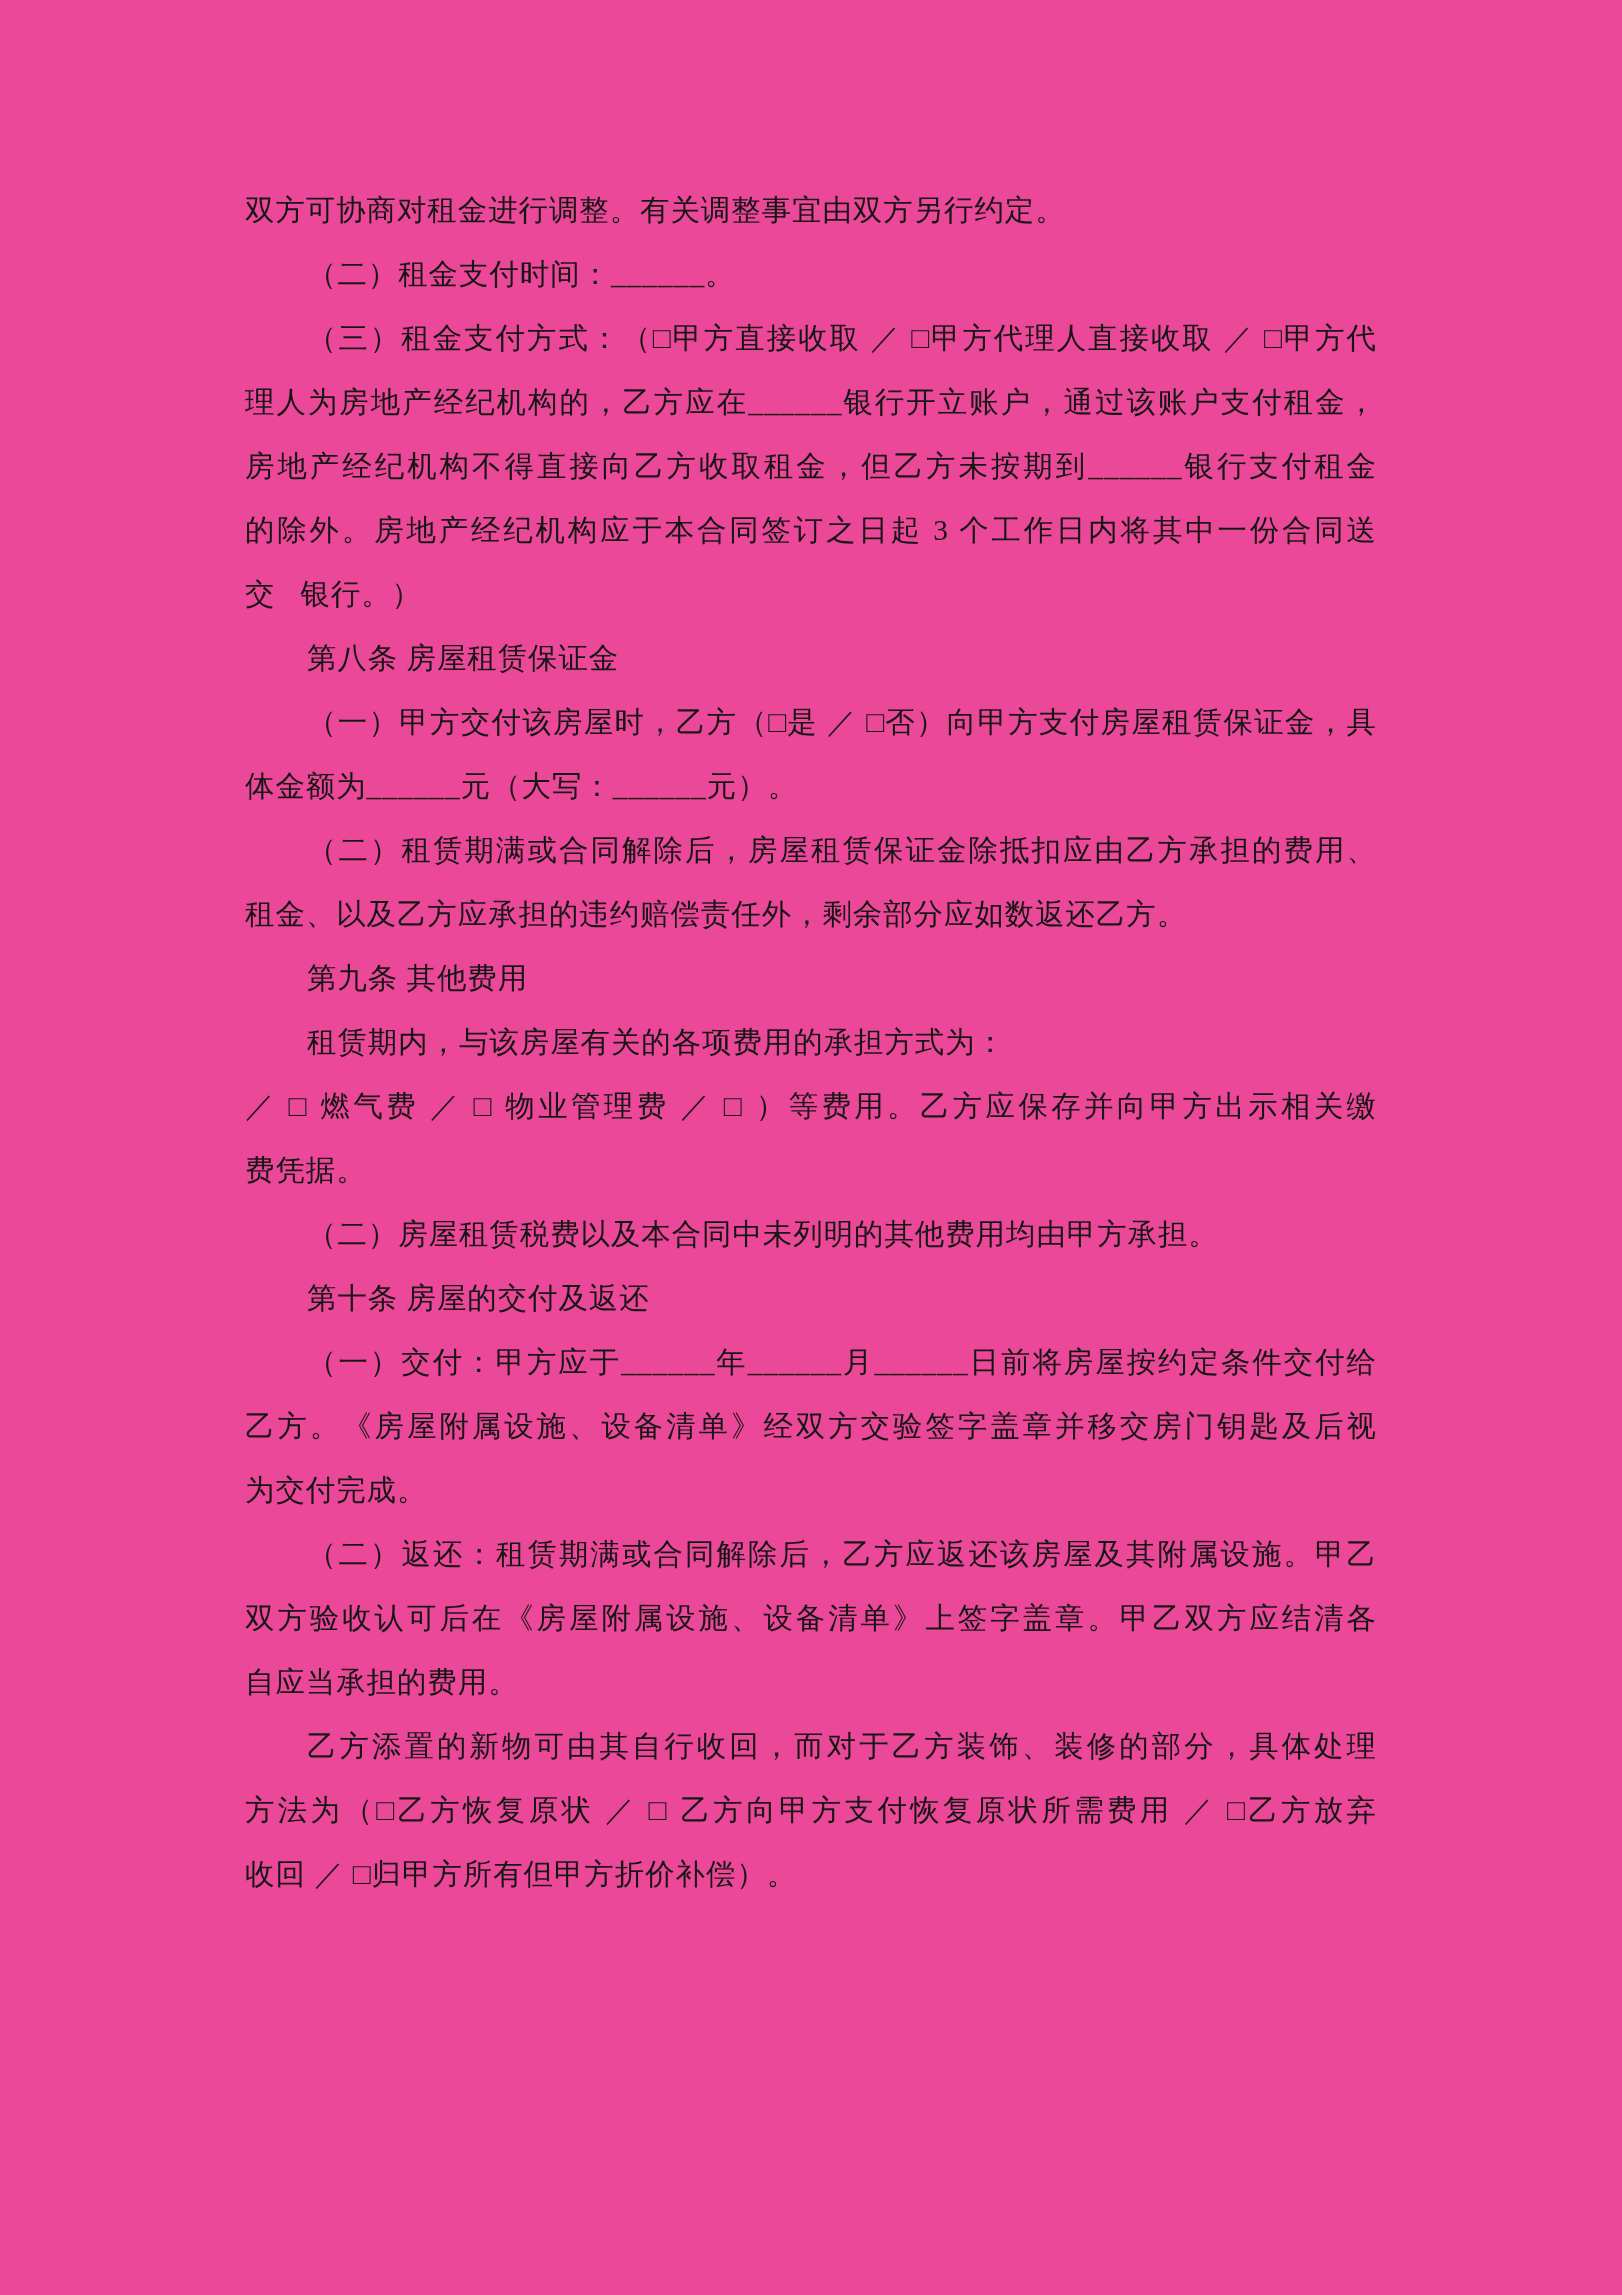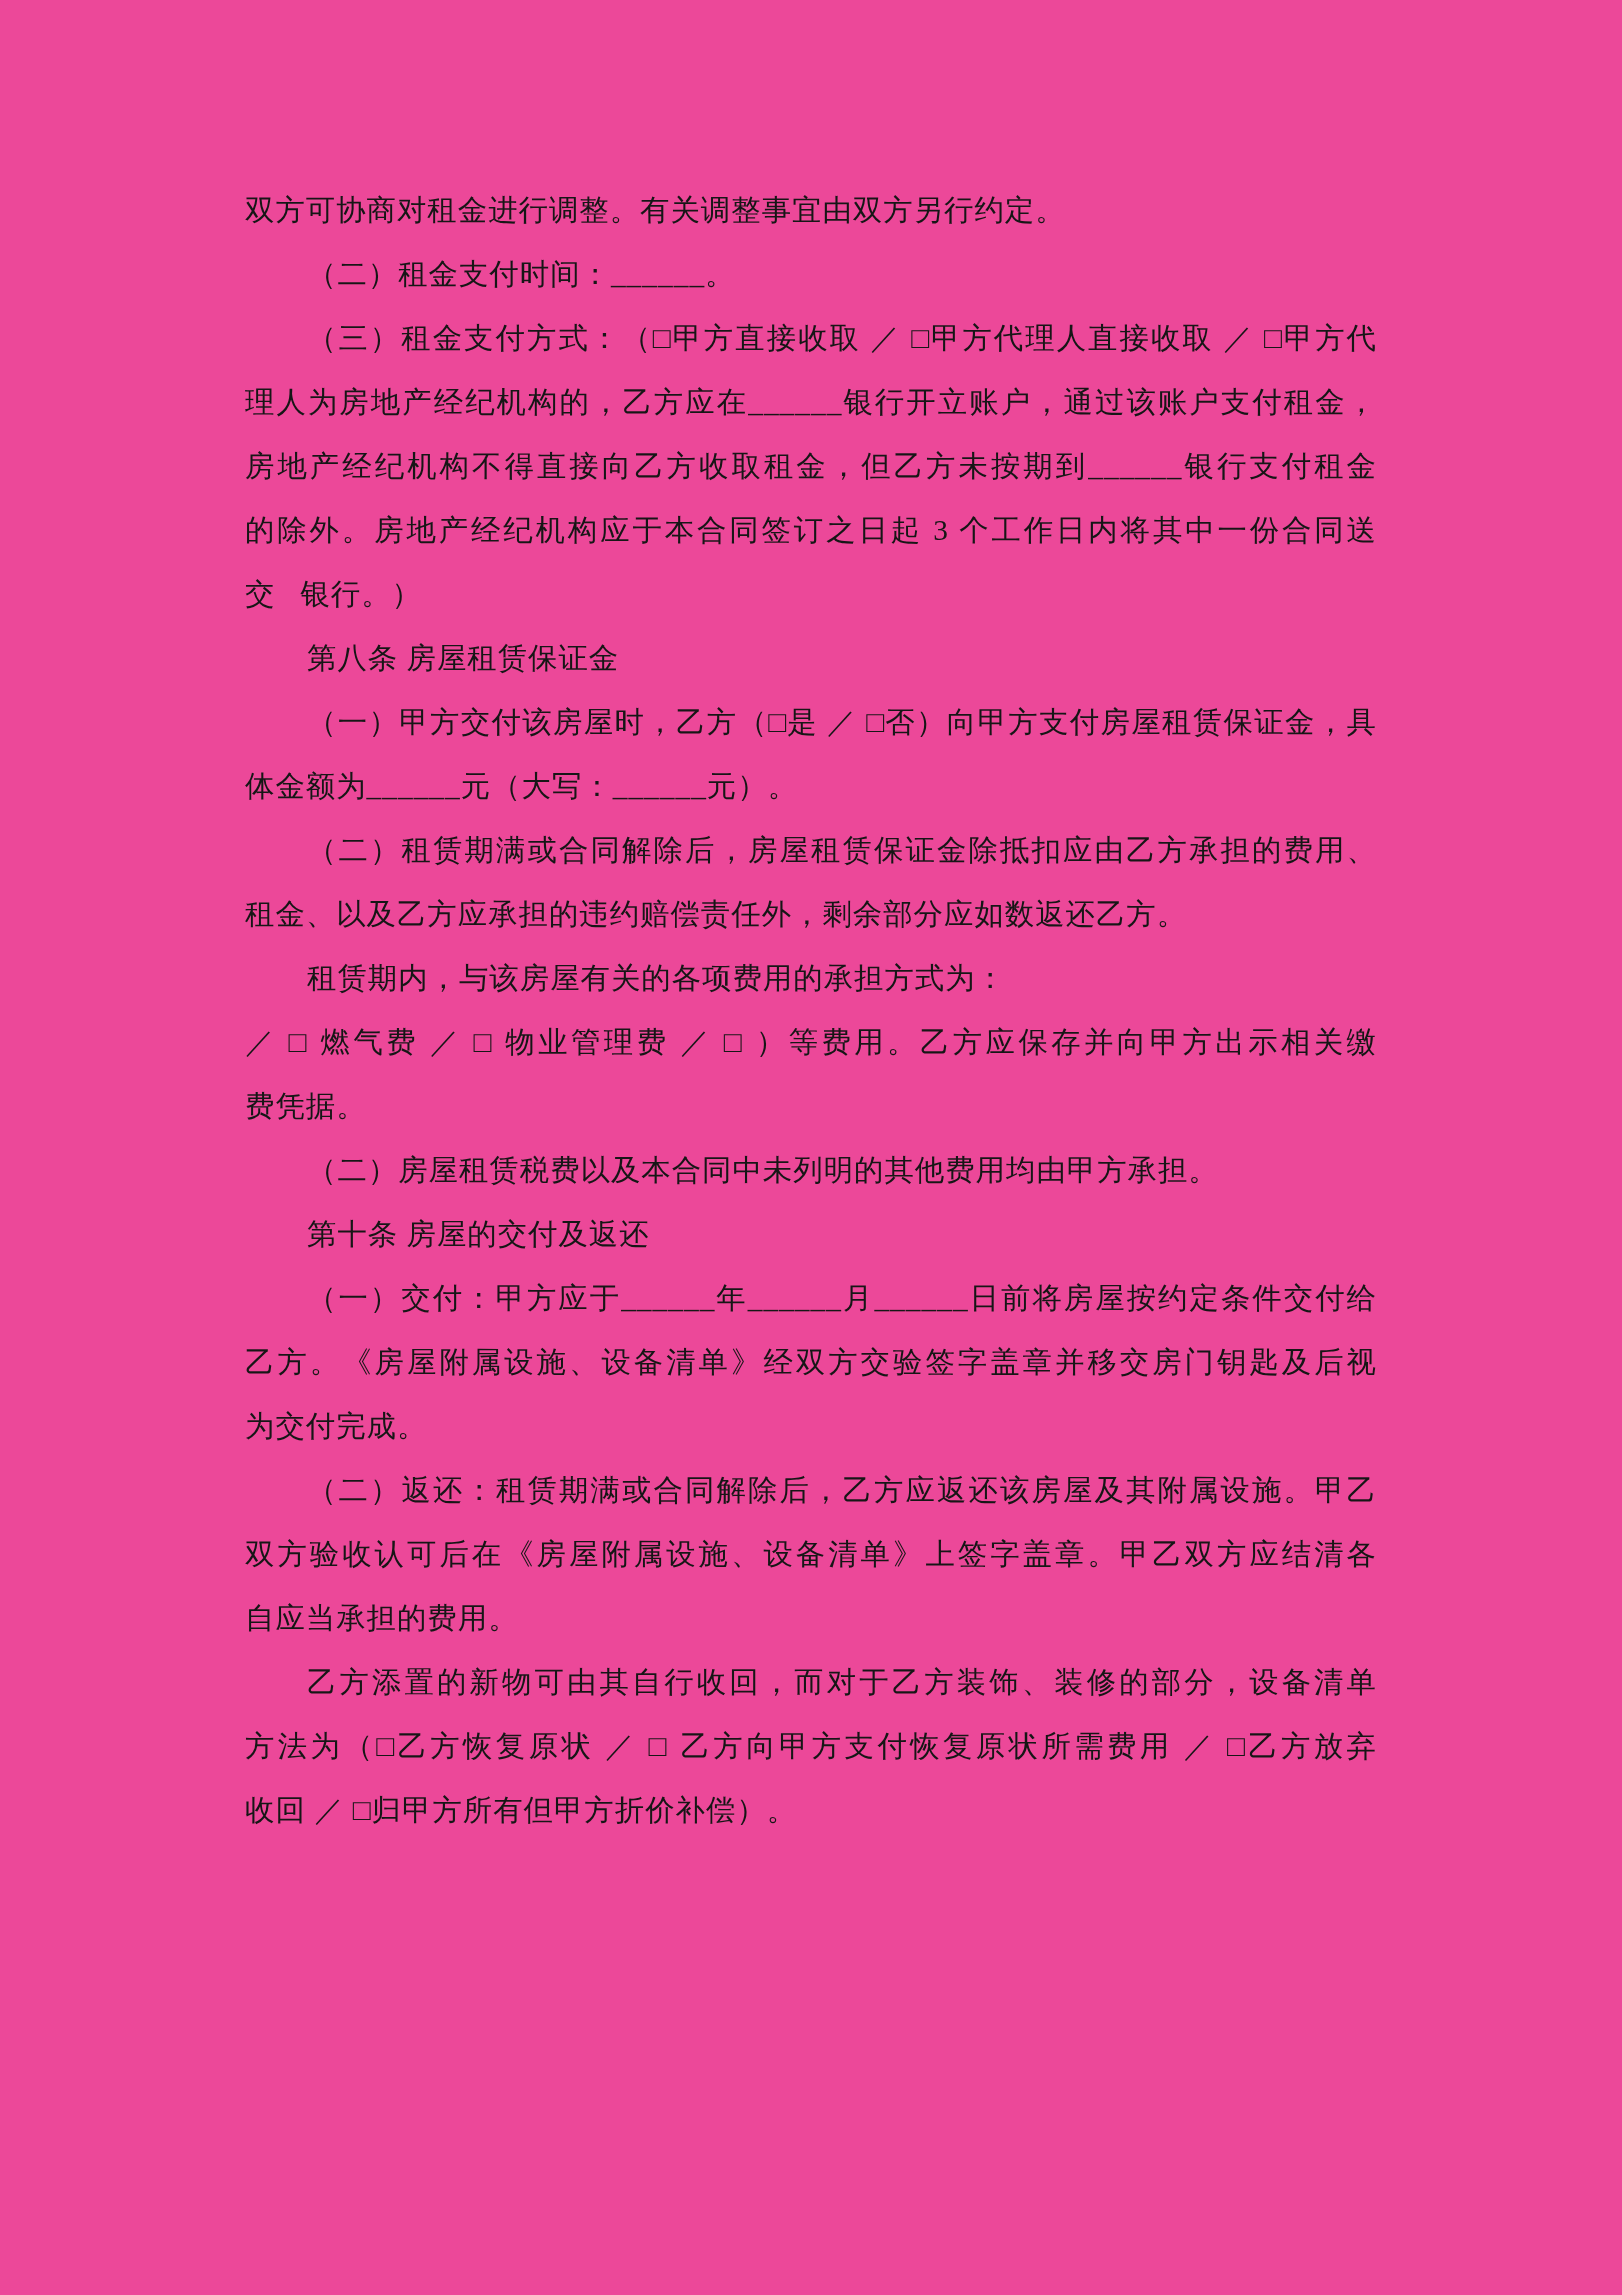--- a/index.html
+++ b/index.html
@@ -51,29 +51,30 @@
       <div class="line indent full">（三）租金支付方式：（□甲方直接收取 ／ □甲方代理人直接收取 ／ □甲方代</div>
       <div class="line full">理人为房地产经纪机构的，乙方应在______银行开立账户，通过该账户支付租金，</div>
       <div class="line full">房地产经纪机构不得直接向乙方收取租金，但乙方未按期到______银行支付租金</div>
       <div class="line full">的除外。房地产经纪机构应于本合同签订之日起 3 个工作日内将其中一份合同送</div>
       <div class="line">交   银行。）</div>
       <div class="line indent">第八条 房屋租赁保证金</div>
       <div class="line indent full">（一）甲方交付该房屋时，乙方（□是 ／ □否）向甲方支付房屋租赁保证金，具</div>
       <div class="line">体金额为______元（大写：______元）。</div>
       <div class="line indent full">（二）租赁期满或合同解除后，房屋租赁保证金除抵扣应由乙方承担的费用、</div>
       <div class="line">租金、以及乙方应承担的违约赔偿责任外，剩余部分应如数返还乙方。</div>
+      <div class="line indent">第九条 其他费用</div>
       <div class="line indent">租赁期内，与该房屋有关的各项费用的承担方式为：</div>
       <div class="line full">／ □ 燃气费 ／ □ 物业管理费 ／ □ ）等费用。乙方应保存并向甲方出示相关缴</div>
       <div class="line">费凭据。</div>
       <div class="line indent">（二）房屋租赁税费以及本合同中未列明的其他费用均由甲方承担。</div>
       <div class="line indent">第十条 房屋的交付及返还</div>
       <div class="line indent full">（一）交付：甲方应于______年______月______日前将房屋按约定条件交付给</div>
       <div class="line full">乙方。《房屋附属设施、设备清单》经双方交验签字盖章并移交房门钥匙及后视</div>
       <div class="line">为交付完成。</div>
       <div class="line indent full">（二）返还：租赁期满或合同解除后，乙方应返还该房屋及其附属设施。甲乙</div>
       <div class="line full">双方验收认可后在《房屋附属设施、设备清单》上签字盖章。甲乙双方应结清各</div>
       <div class="line">自应当承担的费用。</div>
-      <div class="line indent full">乙方添置的新物可由其自行收回，而对于乙方装饰、装修的部分，设备清单</div>
+      <div class="line indent full">乙方添置的新物可由其自行收回，而对于乙方装饰、装修的部分，具体处理</div>
       <div class="line full">方法为（□乙方恢复原状 ／ □ 乙方向甲方支付恢复原状所需费用 ／ □乙方放弃</div>
       <div class="line">收回 ／ □归甲方所有但甲方折价补偿）。</div>
     </div>
 </div>
 
 
 </body></html>

